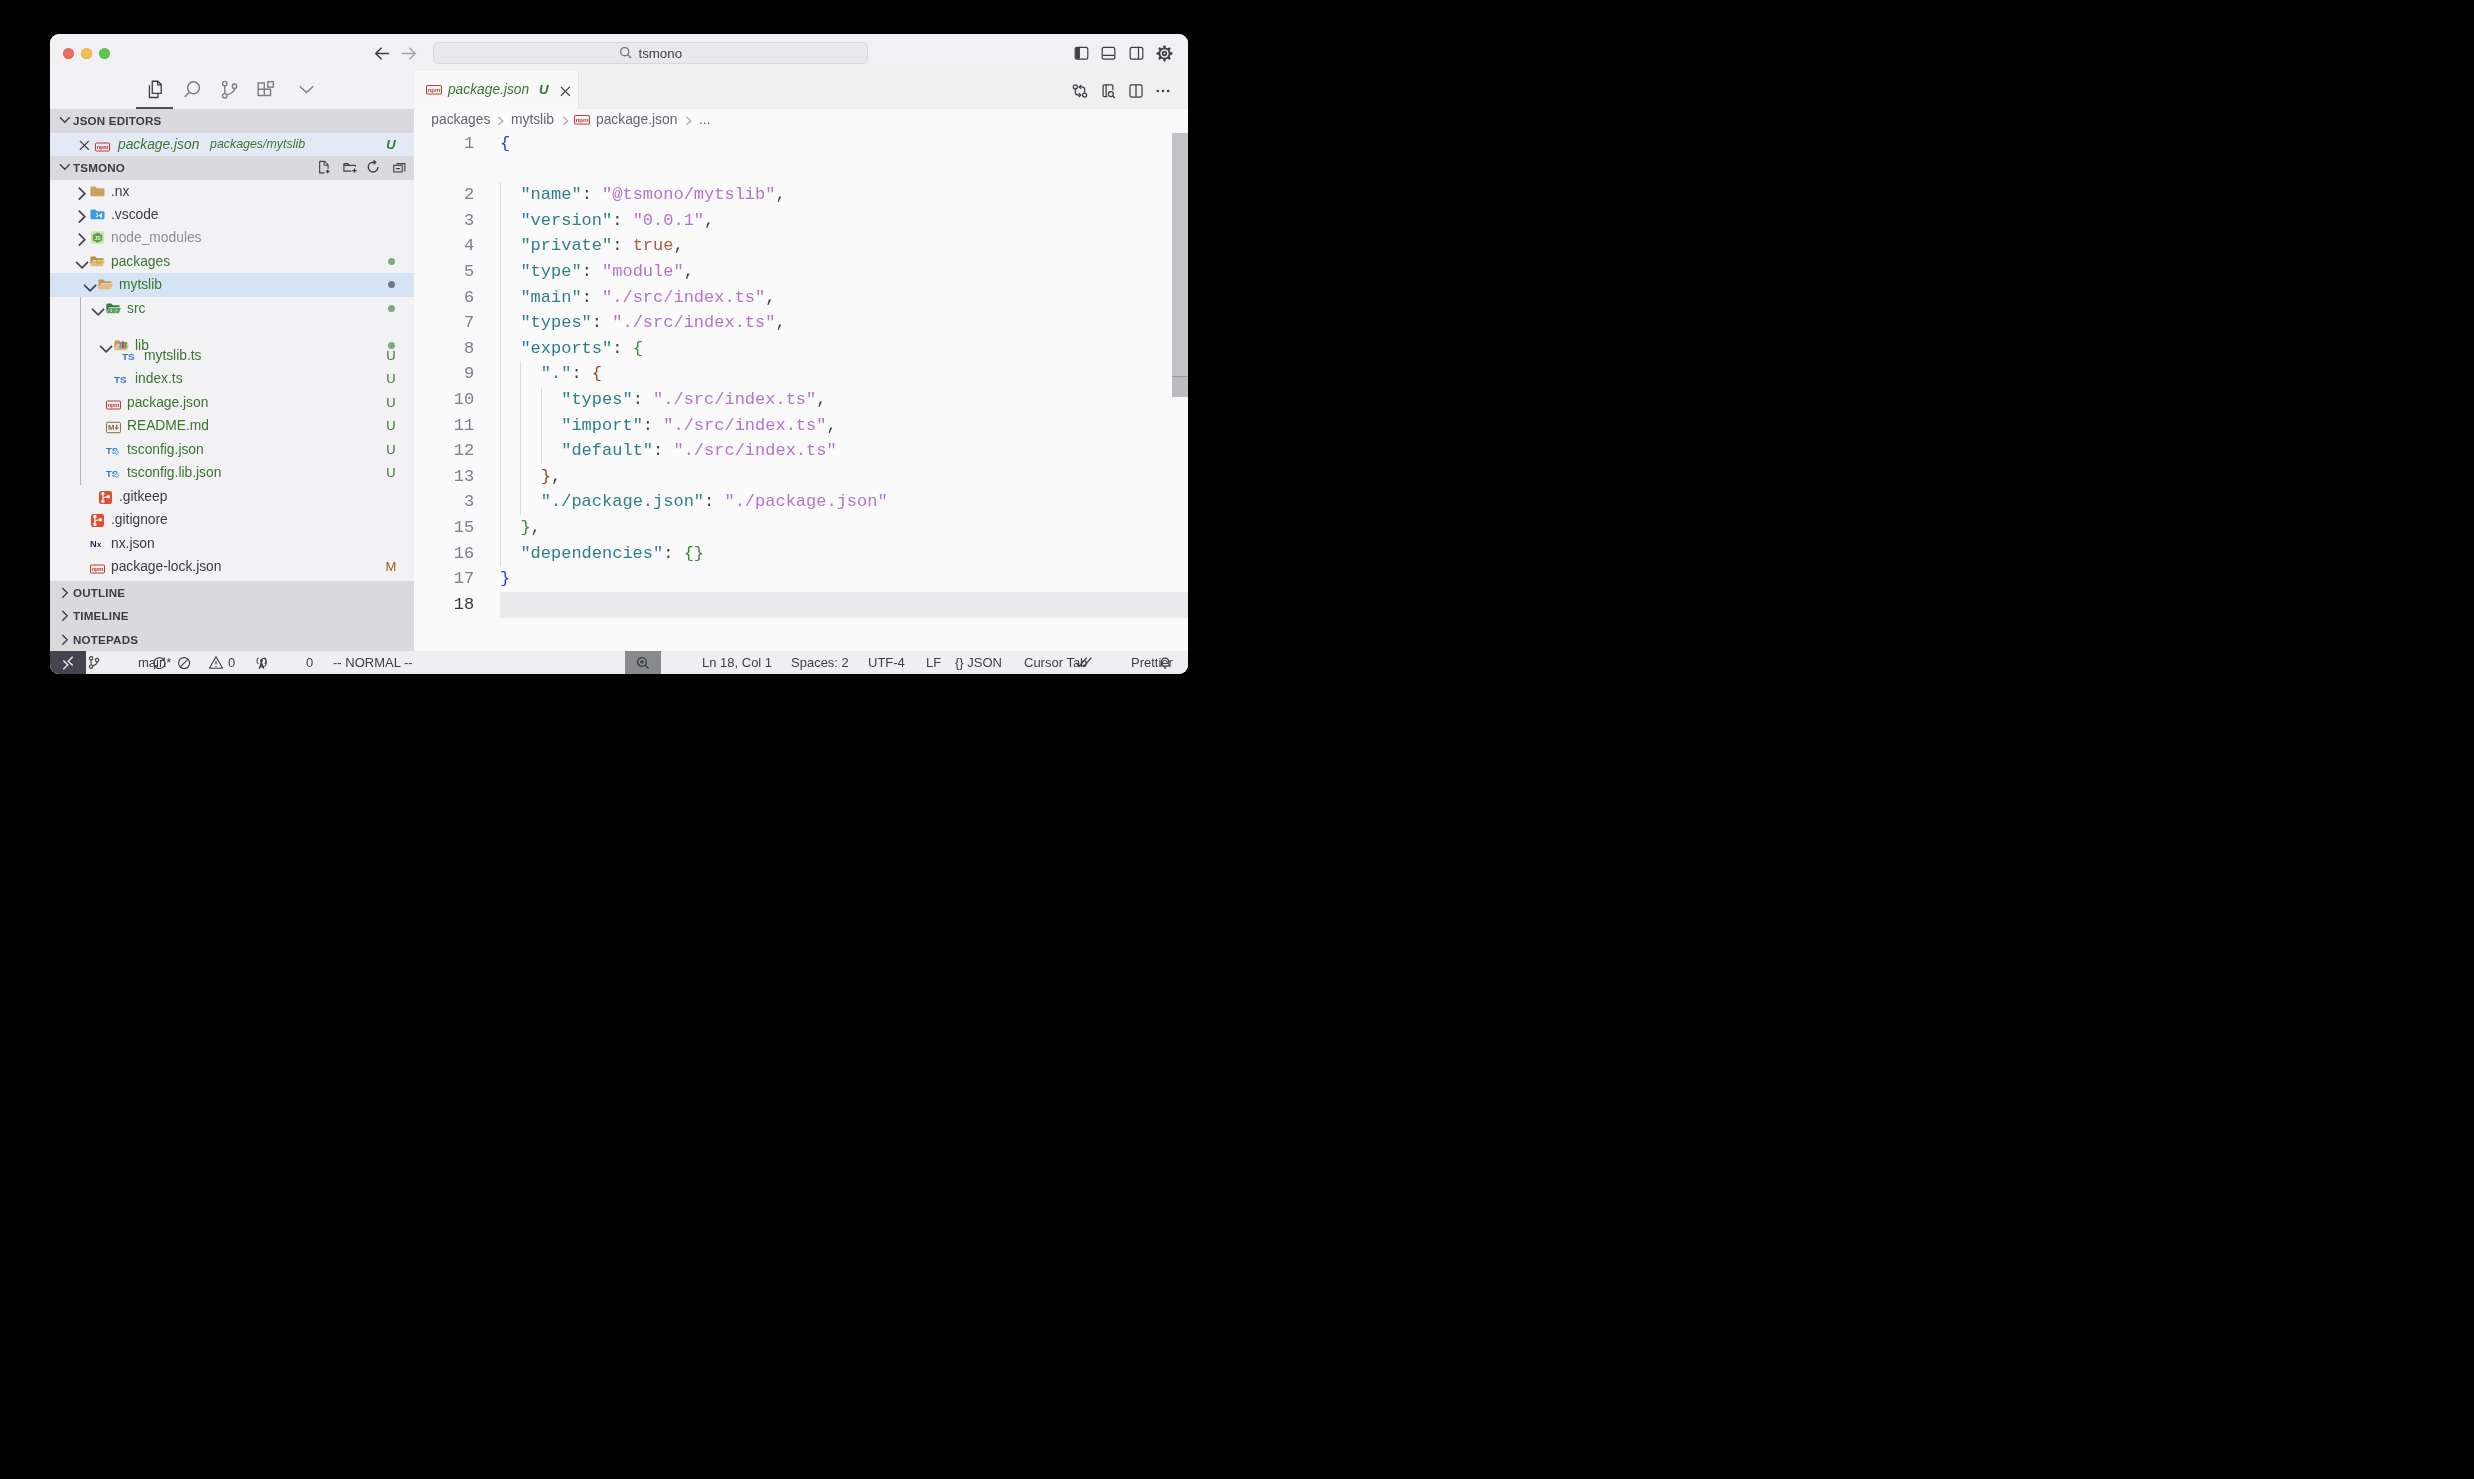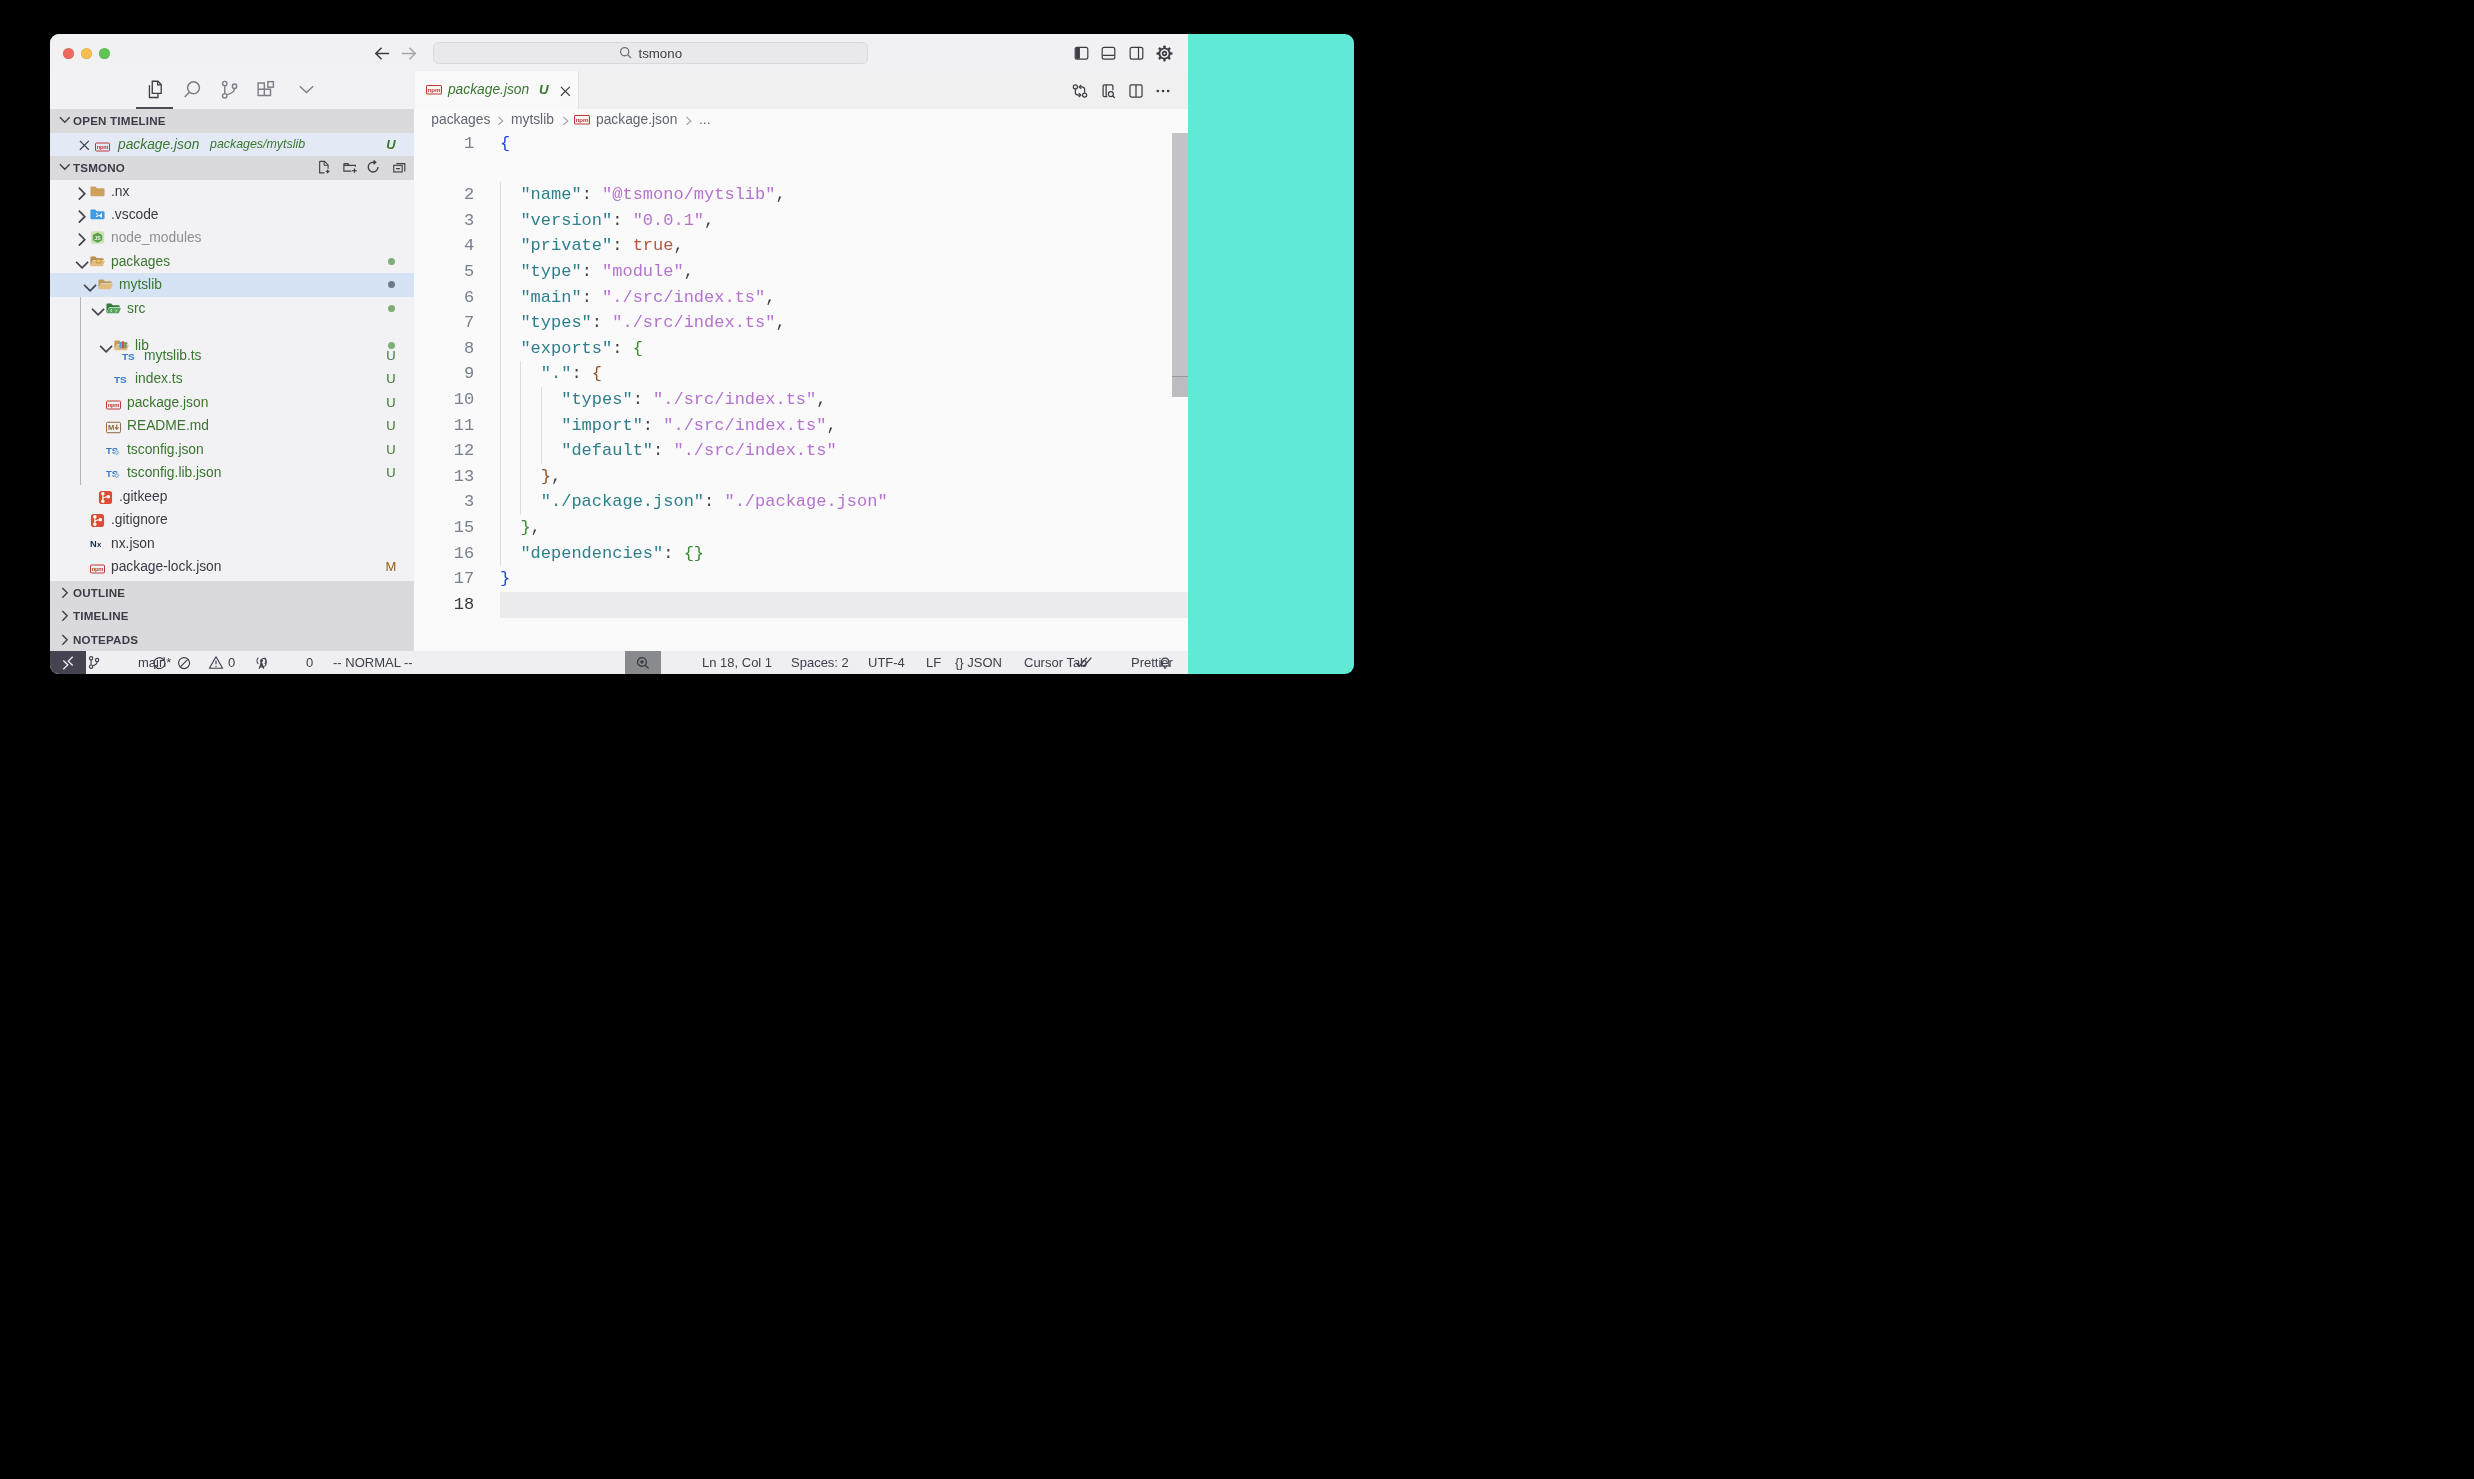--- a/index.html
+++ b/index.html
@@ -1,20 +1,20 @@
 <!DOCTYPE html>
 <html style="font-size:14.2px"><head>
 <meta charset="utf-8">
 <style>
   * { margin:0; padding:0; box-sizing:border-box; }
   html,body { width:1237px; height:740px; background:#000; overflow:hidden; }
   body { font-family:"Liberation Sans", sans-serif; }
   .abs { position:absolute; }
   #win {
-    position:absolute; left:50px; top:34px; width:1304px; height:640px;
+    position:absolute; left:50px; top:34px; width:1138px; height:640px;
     background:#5eead4; border-radius:9px; overflow:hidden;
   }
   
   #titlebar { position:absolute; left:0; top:0; width:1138px; height:36px; background:#f1f1f3; }
   .tl { position:absolute; top:14px; width:11.4px; height:11.4px; border-radius:50%; box-shadow:inset 0 0 0 0.5px rgba(0,0,0,0.12); }
   #searchbox {
     position:absolute; left:383px; top:8px; width:435px; height:22px;
     background:#e9e9eb; border:0.9px solid #d9d9dc; border-radius:5.3px;
     display:flex; align-items:center; justify-content:center;
     color:#3e3e46; font-size:13.3px;
@@ -140,21 +140,21 @@
     </svg>
     <svg class="abs" style="left:248px;top:14.2px" width="17" height="10.7" viewBox="0 0 19 12" fill="none" stroke="#7d7d87" stroke-width="1.6">
       <path d="M2 2.5 L9.5 9.5 L17 2.5"></path>
     </svg>
     <div class="abs" style="left:86px;top:37px;width:37px;height:2.2px;background:#4c4c55"></div>
 
     <div class="secthead" style="top:39px;">
       <svg class="abs" style="left:9px;top:7.1px" width="11.6" height="8" viewBox="0 0 13 9" fill="none" stroke="#3b3b46" stroke-width="1.5">
           <path d="M1 1.5 L6.5 7 L12 1.5"></path>
         </svg>
-      <span class="lbl" style="left:23px;letter-spacing:0.2px">OPEN TIMELINE</span>
+      <span class="lbl" style="left:23px;letter-spacing:0.2px">JSON EDITORS</span>
     </div>
 
     <div class="row" style="top:63px;background:#e3eaf6;">
       <svg class="abs" style="left:29px;top:7.1px" width="10.7" height="10.7" viewBox="0 0 12 12" stroke="#42424c" stroke-width="1.4">
           <path d="M1 1 L11 11 M11 1 L1 11"></path>
         </svg>
       <svg class="ticon" style="left:45px;top:6.7px;font-size:15.5px" width="16" height="10.7" viewBox="0 0 18 12">
         <rect x="0.6" y="0.6" width="16.8" height="9.6" rx="1.2" fill="none" stroke="#c13832" stroke-width="1.2"></rect>
         <text x="9" y="8.3" text-anchor="middle" font-family="Liberation Sans" font-size="6.9" font-weight="bold" fill="#c13832" letter-spacing="-0.2">npm</text>
       </svg>

